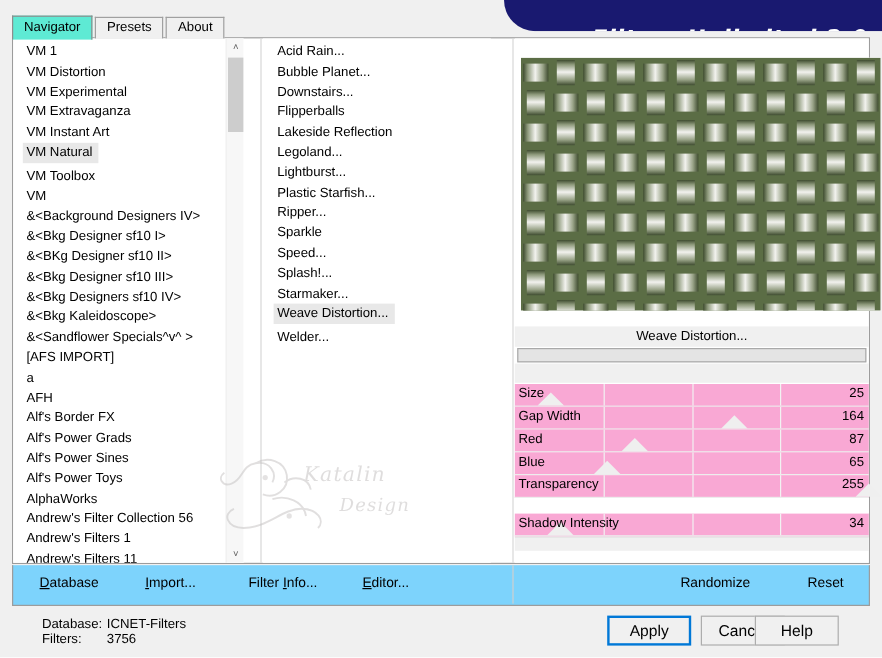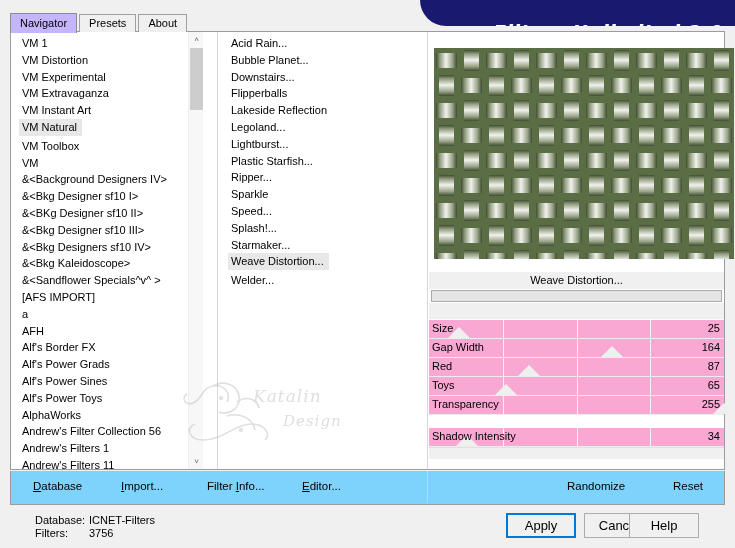--- a/index.html
+++ b/index.html
@@ -50,21 +50,21 @@
     background: #f0f0f0;
     border: 1px solid #a0a0a0;
     border-bottom: none;
     margin-right: 2px;
     font-size: 11px;
     color: #000;
     cursor: default;
     white-space: nowrap;
   }
   .tab.active {
-    background: #c4b5fd;
+    background: #5eead4;
     height: 19px; line-height: 19px;
     border-color: #8d8d8d;
     position: relative;
     z-index: 6;
     margin-bottom: -1px;
     margin-top: 16px;
   }
 
   
   .panel {
@@ -502,21 +502,21 @@
             <div class="ptick" style="left: 75%;"></div>
             <div class="pmarker" style="left: calc(34% - 11px);"></div>
             <div class="pname">Red</div>
             <div class="pval">87</div>
           </div>
           <div class="param-row">
             <div class="ptick" style="left: 25%;"></div>
             <div class="ptick" style="left: 50%;"></div>
             <div class="ptick" style="left: 75%;"></div>
             <div class="pmarker" style="left: calc(26% - 11px);"></div>
-            <div class="pname">Toys</div>
+            <div class="pname">Blue</div>
             <div class="pval">65</div>
           </div>
           <div class="param-row last">
             <div class="ptick" style="left: 25%;"></div>
             <div class="ptick" style="left: 50%;"></div>
             <div class="ptick" style="left: 75%;"></div>
             <div class="pmarker" style="left: calc(100% - 11px);"></div>
             <div class="pname">Transparency</div>
             <div class="pval">255</div>
           </div>

